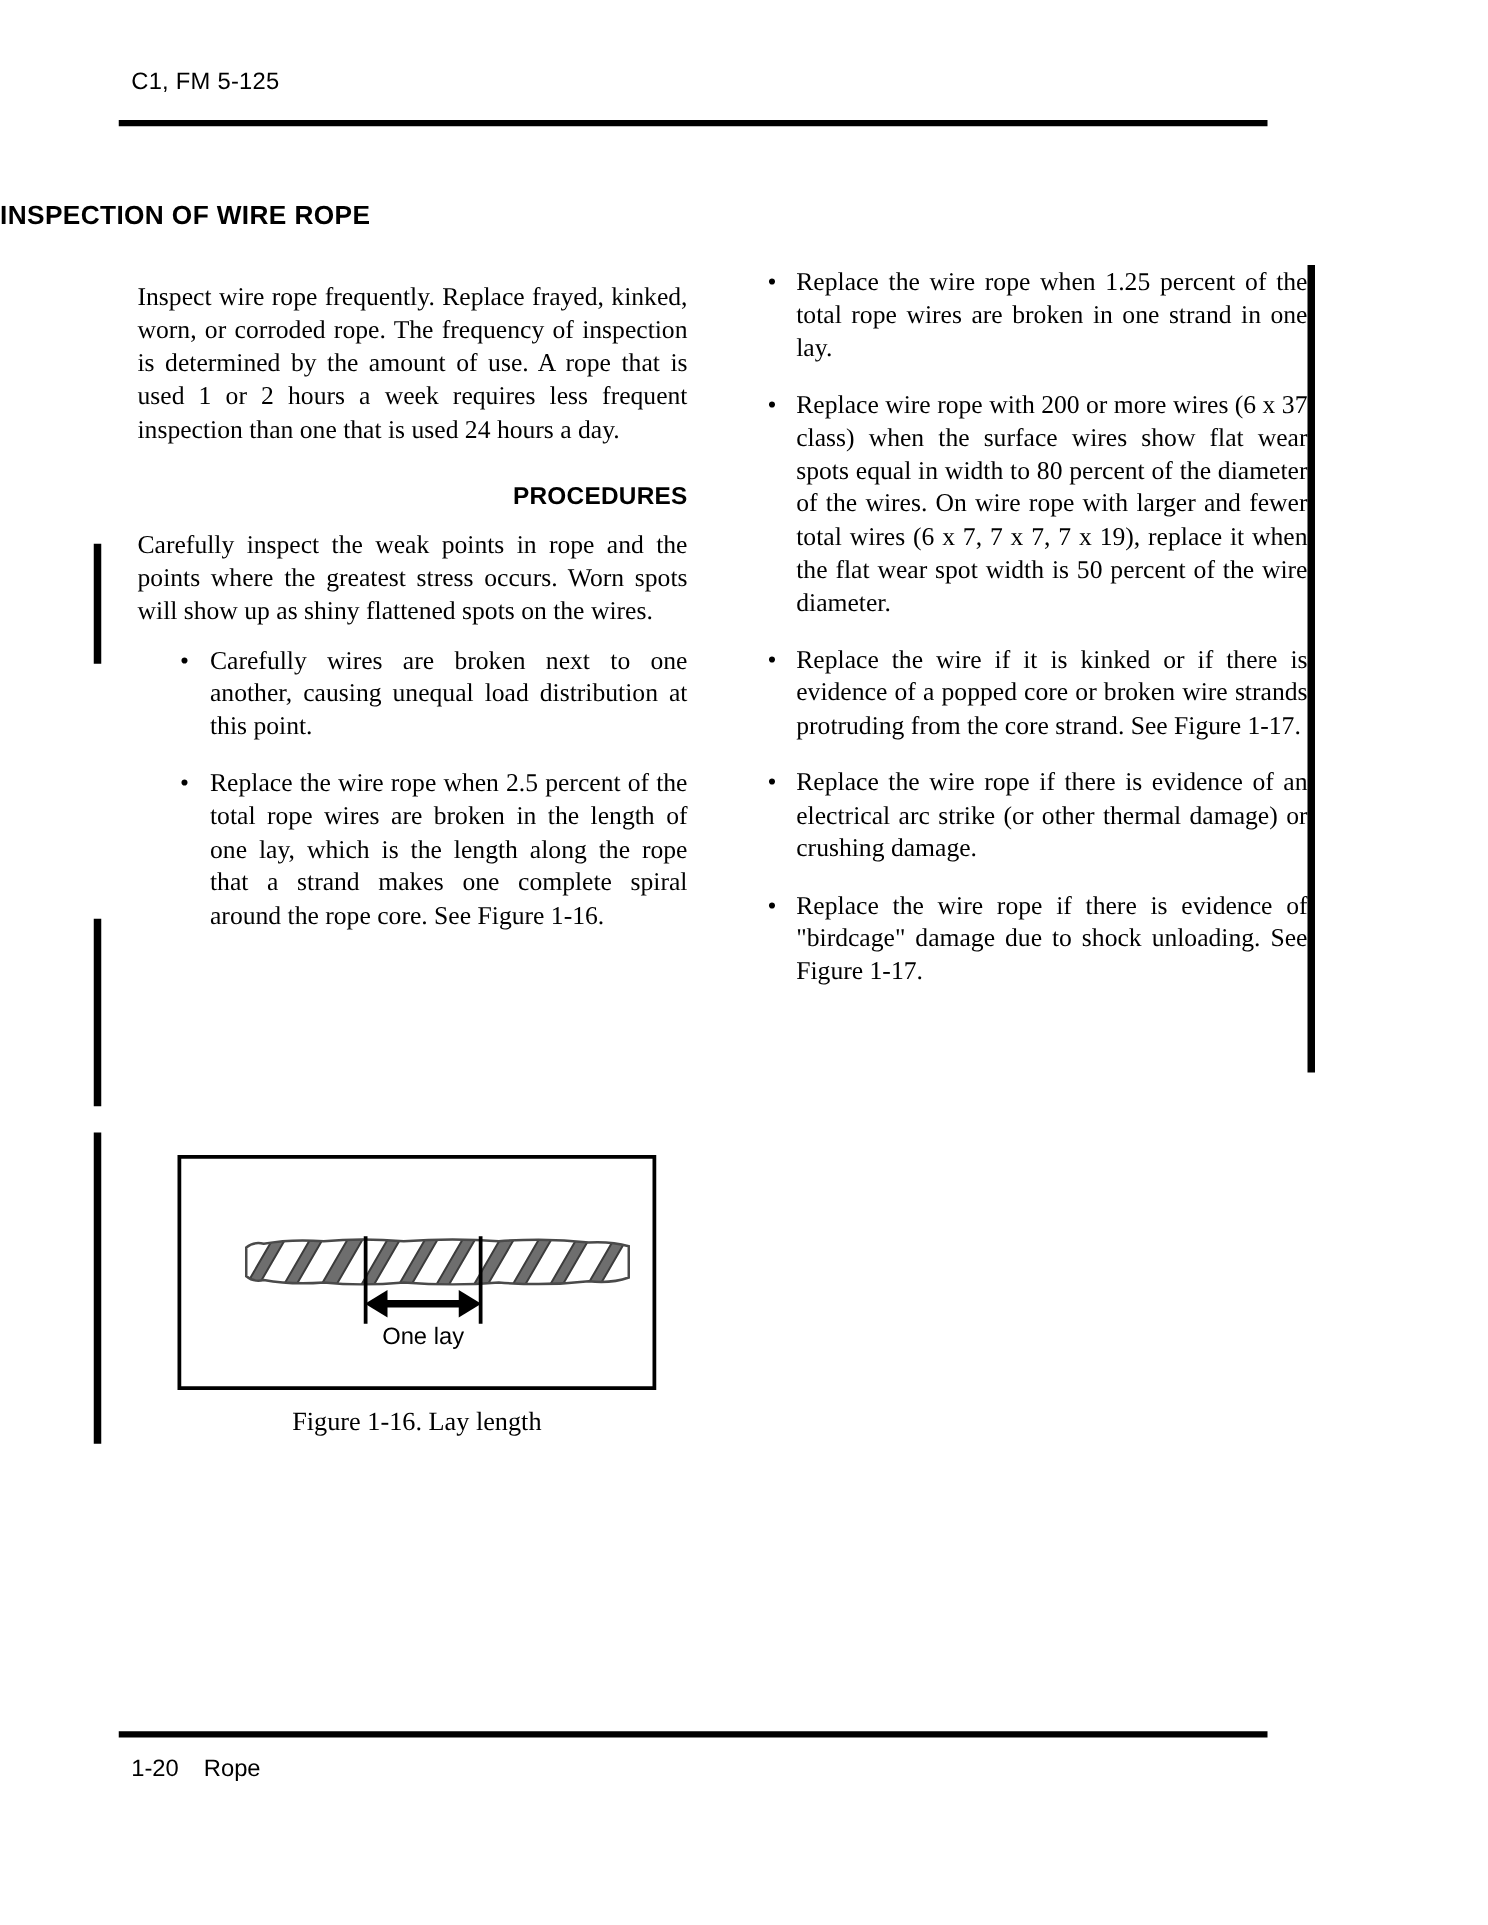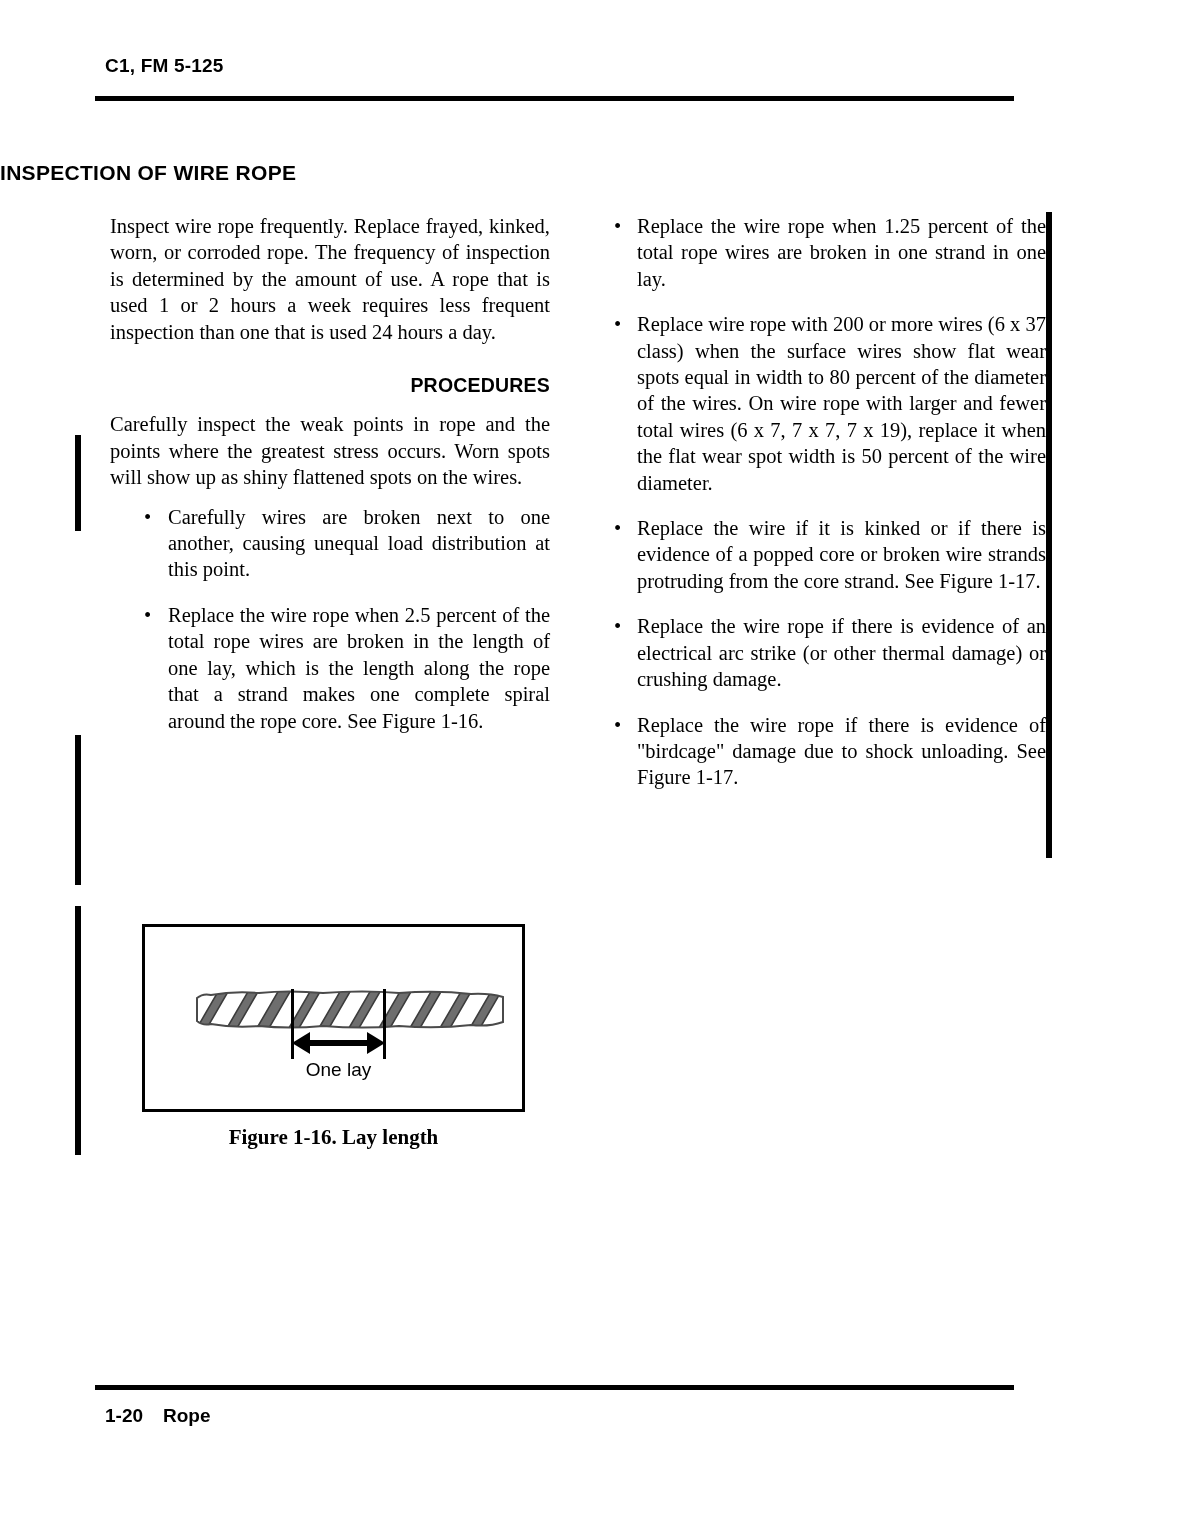--- a/index.html
+++ b/index.html
@@ -20,21 +20,21 @@
     position: absolute;
     inset: 0;
   }
 
   
   .header-label {
     position: absolute;
     left: 105px;
     top: 55px;
     font-family: "Liberation Sans", sans-serif;
-    font-weight: bold;
+    font-weight: normal;
     font-size: 19px;
     letter-spacing: 0.2px;
   }
   .rule-top {
     position: absolute;
     left: 95px;
     top: 96px;
     width: 919px;
     height: 5px;
     background: #000000;
@@ -47,21 +47,21 @@
     top: 1385px;
     width: 919px;
     height: 5px;
     background: #000000;
   }
   .footer-label {
     position: absolute;
     left: 105px;
     top: 1405px;
     font-family: "Liberation Sans", sans-serif;
-    font-weight: bold;
+    font-weight: normal;
     font-size: 19px;
   }
   .footer-label .gap {
     display: inline-block;
     width: 20px;
   }
 
   
   .page-title {
     position: absolute;
@@ -80,21 +80,21 @@
     top: 213px;
     width: 440px;
     font-size: 20.5px;
     line-height: 26.4px;
     text-align: justify;
   }
   .col-left { left: 110px; }
   .col-right { left: 606px; }
 
   .col p {
-    margin: 0 0 13px 0;
+    margin: 12px 0 13px 0;
     text-align: justify;
     text-justify: inter-word;
   }
 
   .section-heading {
     font-family: "Liberation Sans", sans-serif;
     font-weight: bold;
     font-size: 19.5px;
     text-align: right;
     margin: 27px 0 13px 0;
@@ -210,21 +210,21 @@
     margin-left: 4px;
   }
 
   .figure-caption {
     position: absolute;
     left: 142px;
     top: 1125px;
     width: 383px;
     text-align: center;
     font-family: "Liberation Serif", serif;
-    font-weight: bold;
+    font-weight: normal;
     font-size: 21px;
   }
 </style>
 </head>
 <body>
 
 <div class="page">
 
   <div class="header-label">C1, FM 5-125</div>
   <div class="rule-top"></div>

